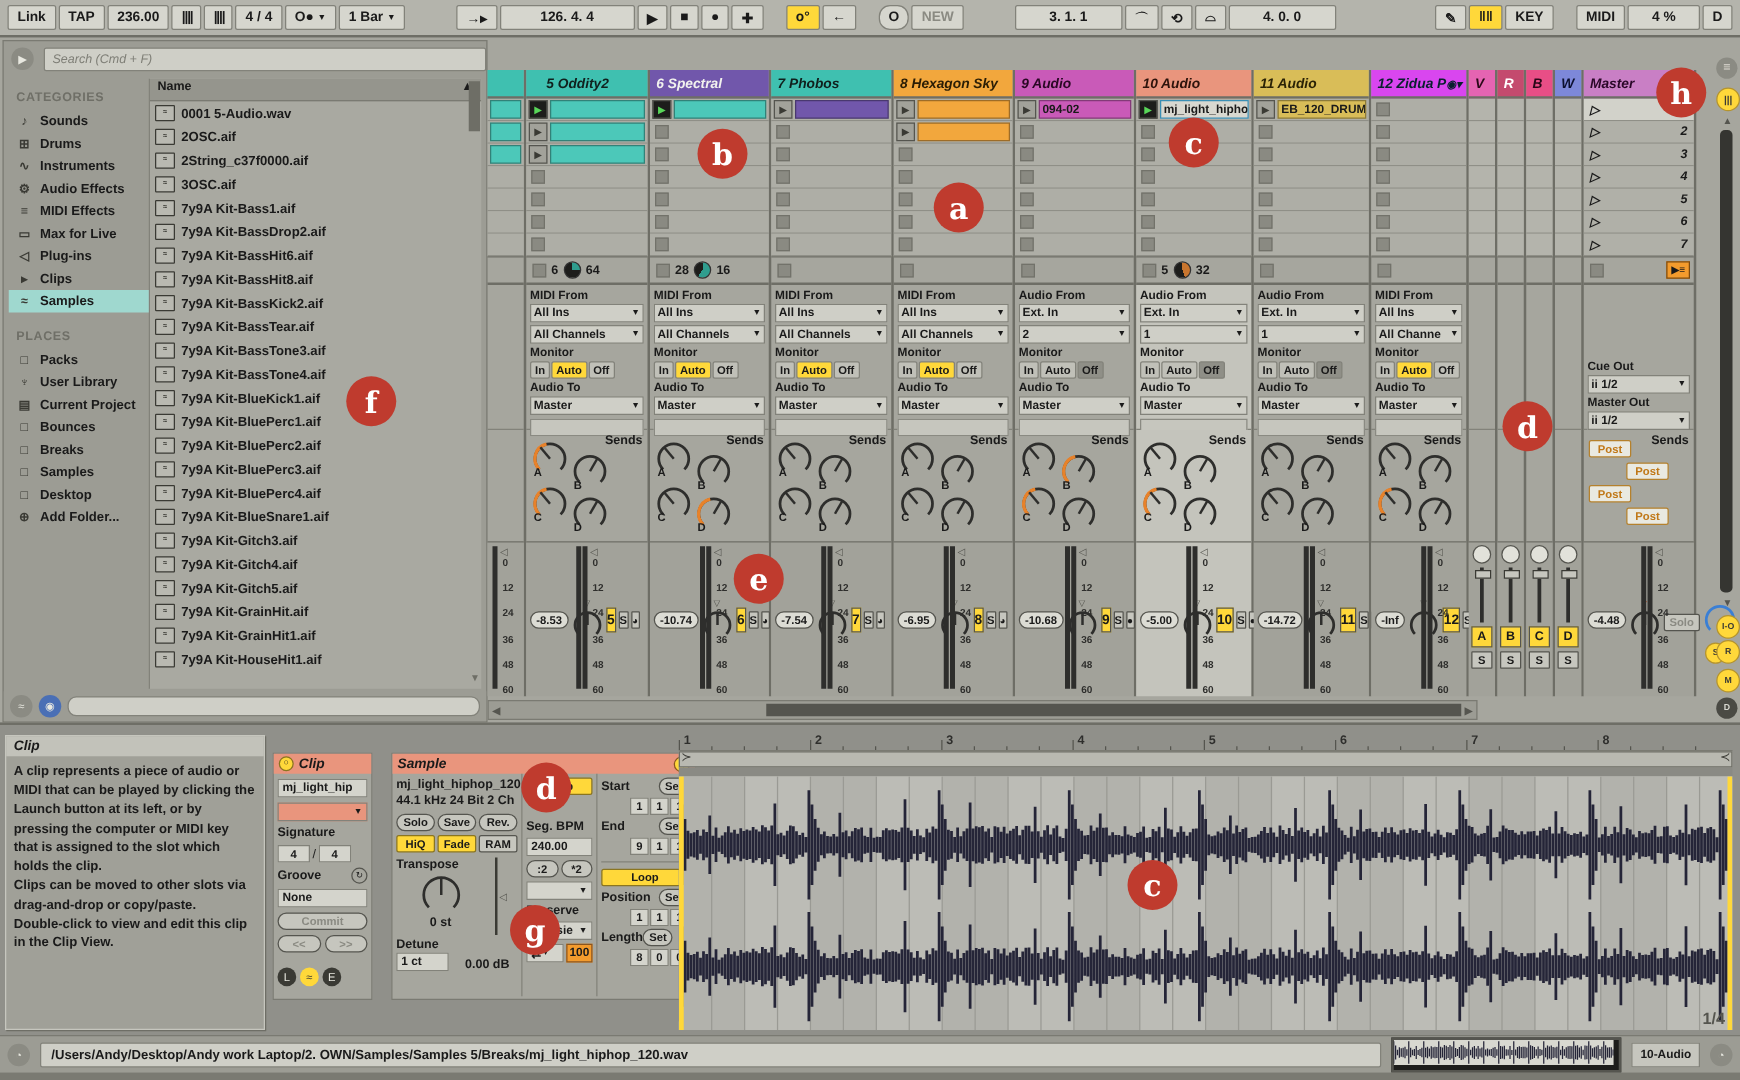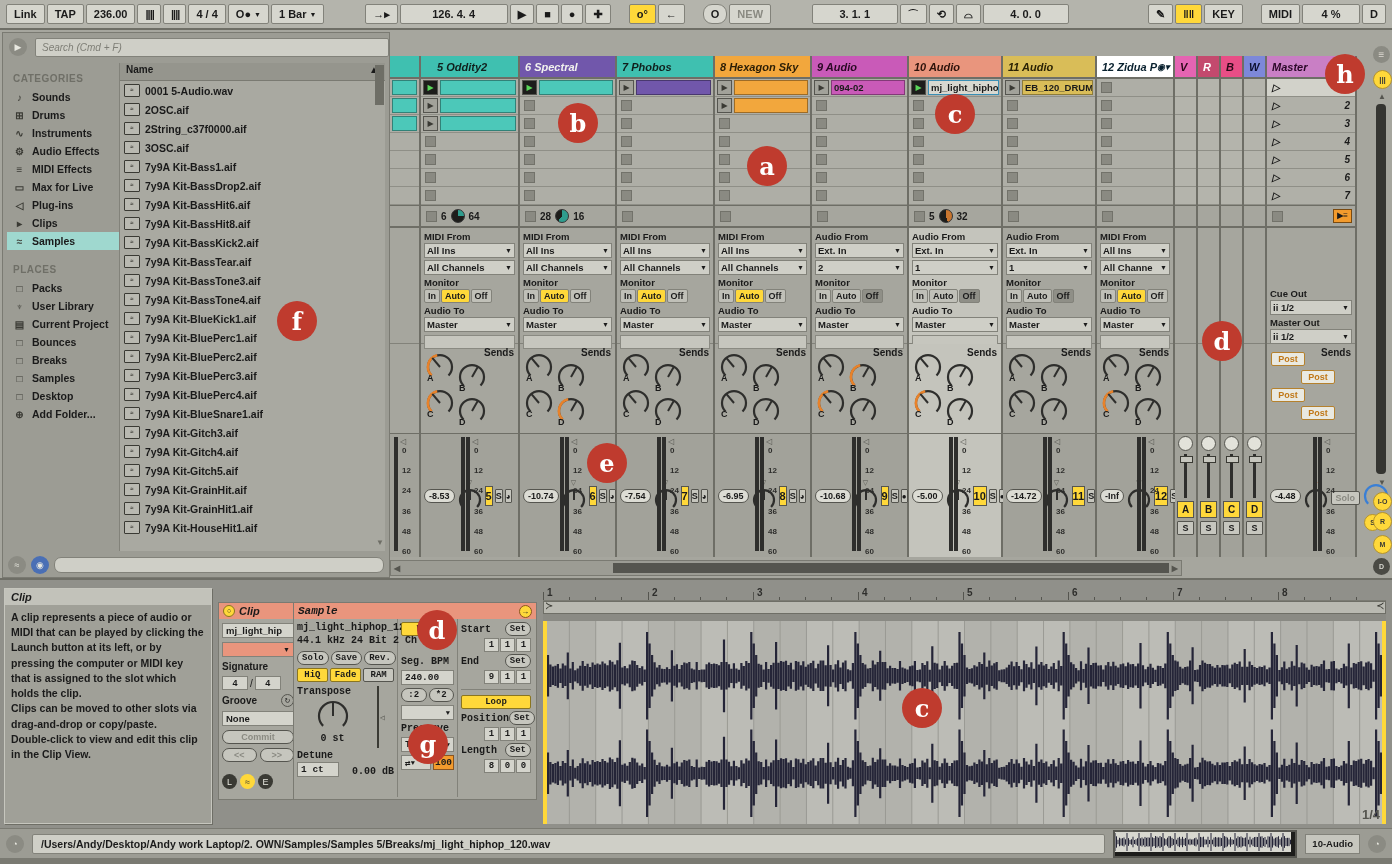--- a/index.html
+++ b/index.html
@@ -79,21 +79,21 @@
   .rcirc.dark{background:#4a4a44;color:#d8d8d0;}
   #rscroll{position:absolute;left:4px;top:72px;width:10px;height:370px;background:#353531;border-radius:4px;}
   
   #clipview{left:0;top:578px;width:1392px;height:250px;background:#90908a;border-top:2px solid #6e6e66;}
   #helpbox{position:absolute;left:4px;top:8px;width:206px;height:234px;background:#a0a098;border:1px solid #c6c6be;box-shadow:1px 1px 0 #6e6e66;}
   #helptitle{background:#c2c2ba;font-weight:bold;font-style:italic;font-size:11px;padding:2px 6px;}
   #helpbody{padding:5px 6px;font-weight:bold;font-size:10.5px;line-height:1.45;white-space:pre-line;}
   .panel{position:absolute;top:22px;background:#a6a69e;border:1px solid #7a7a72;}
   .phead{height:16px;background:#e9957d;display:flex;align-items:center;gap:4px;font-weight:bold;font-style:italic;font-size:11px;padding:0 4px;}
   #clippanel{left:218px;width:78px;height:196px;}
-  #samppanel{left:293px;width:242px;height:196px;font-family:Liberation Mono, monospace;}
+  #samppanel{left:313px;width:242px;height:196px;}
   .fld{background:#d4d4cc;border:1px solid #82827a;height:13px;display:flex;align-items:center;padding:0 3px;font-weight:bold;font-size:9.5px;white-space:nowrap;overflow:hidden;}
   .rbtn{background:#c6c6be;border:1px solid #55554f;border-radius:7px;font-weight:bold;font-size:9px;text-align:center;height:12px;line-height:12px;padding:0 4px;}
   .ybtn{background:#ffd83a;border:1px solid #8a7520;border-radius:2px;font-weight:bold;font-size:9px;text-align:center;height:12px;line-height:12px;padding:0 4px;}
   .gbtn{background:#c6c6be;border:1px solid #55554f;border-radius:2px;font-weight:bold;font-size:9px;text-align:center;height:12px;line-height:12px;padding:0 4px;}
   .slbl{font-weight:bold;font-size:10px;}
   .nbox{width:13px;height:12px;background:#d4d4cc;border:1px solid #82827a;font-weight:bold;font-size:9px;text-align:center;line-height:12px;}
   #waveform{position:absolute;left:543px;top:6px;right:6px;height:238px;}
   #ruler{height:14px;position:relative;border-bottom:1px solid #7a7a72;font-weight:bold;font-size:10px;color:#2e2e2c;}
   #loopbrace{height:11px;background:#b9b9b1;border:1px solid #6e6e66;position:relative;}
   #scrub{height:8px;background:#8a8a84;border-bottom:1px solid #6e6e66;}
@@ -1213,21 +1213,21 @@
               <div>12</div>
               <div>24</div>
               <div>36</div>
               <div>48</div>
               <div>60</div>
             </div>
           </div>
         </div>
       </div>
       <div class="tcol" style="width: 76px;">
-        <div class="thdr" style="background: #ffffff; color: rgb(8, 32, 46);">
+        <div class="thdr" style="background: #d946ef; color: rgb(8, 32, 46);">
           <div>12 Zidua P</div>
           <div style="margin-left: auto; font-size: 9px;">◉▾</div>
         </div>
         <div class="clips">
           <div class="slot">
             <div class="stopsq"></div>
           </div>
           <div class="slot">
             <div class="stopsq"></div>
           </div>
@@ -1696,21 +1696,21 @@
         <div class="ybtn">Loop</div>
         <div style="display:flex;justify-content:space-between;align-items:center">
             <span class="slbl">Position</span>
             <span class="rbtn">Set</span>
           </div>
         <div style="display:flex;gap:1px;justify-content:flex-end" id="posboxes">
             <div class="nbox">1</div>
             <div class="nbox">1</div>
             <div class="nbox">1</div>
           </div>
-        <div style="display:flex;justify-content:space-between;align-items:center">
+        <div style="display:flex;align-items:center">
             <span class="slbl">Length</span>
             <span class="rbtn">Set</span>
           </div>
         <div style="display:flex;gap:1px;justify-content:flex-end" id="lenboxes">
             <div class="nbox">8</div>
             <div class="nbox">0</div>
             <div class="nbox">0</div>
           </div>
       </div>
     </div>

